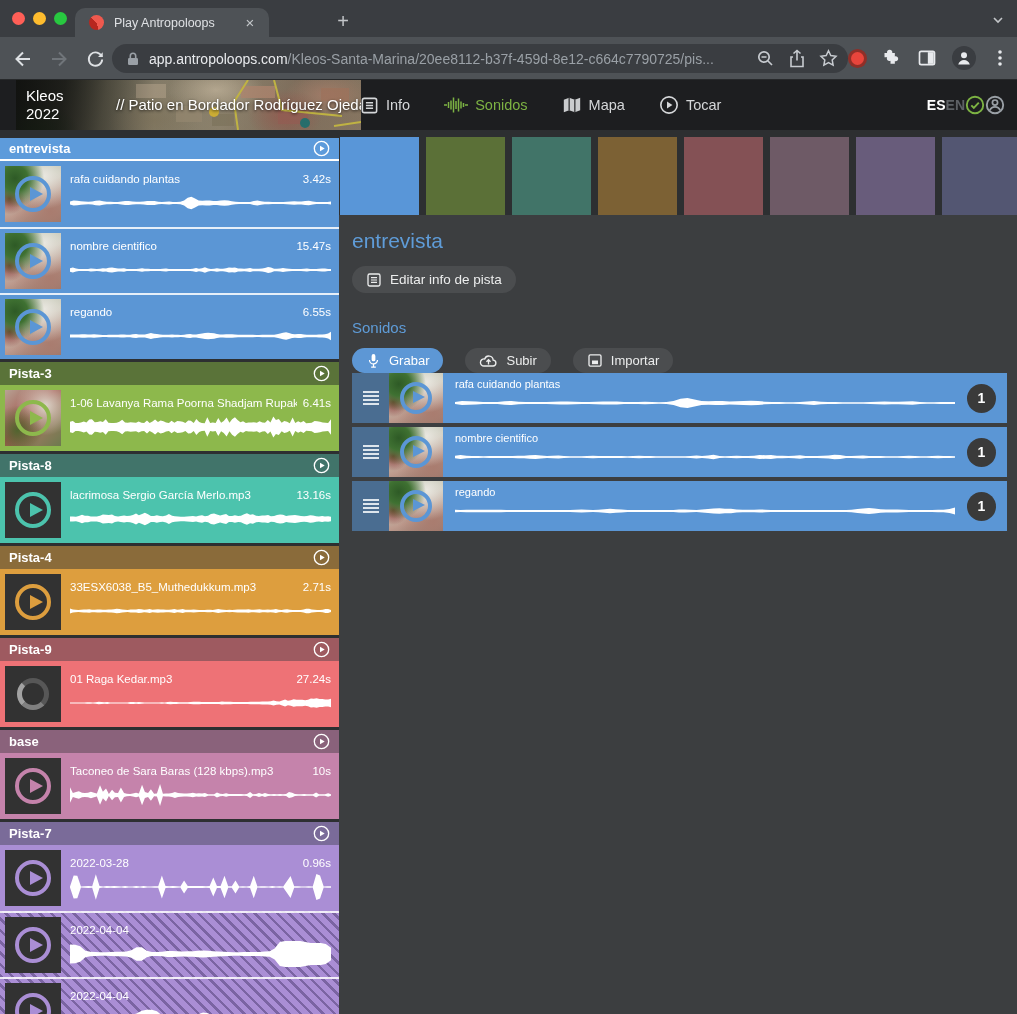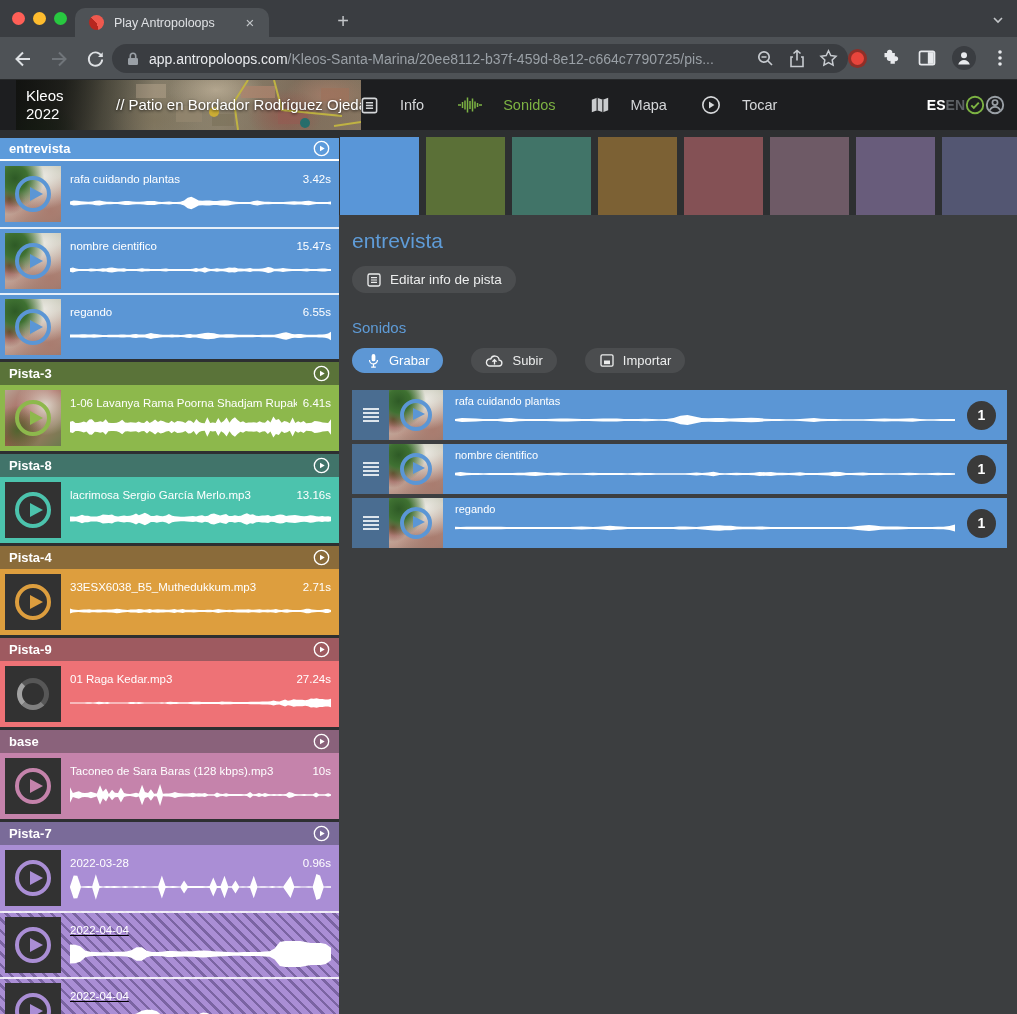--- a/index.html
+++ b/index.html
@@ -40,42 +40,42 @@
       radial-gradient(ellipse 50px 35px at 78% 70%, #a2685a 0%, rgba(162,104,90,0) 75%),
       radial-gradient(ellipse 55px 30px at 90% 30%, #b48a74 0%, rgba(180,138,116,0) 75%),
       radial-gradient(ellipse 60px 40px at 40% 80%, #8e8268 0%, rgba(142,130,104,0) 75%),
       linear-gradient(100deg, #23241f 0%, #35352d 14%, #6f6a58 26%, #948a74 40%, #9c9078 60%, #8d7a66 80%, #96836c 100%); }
   .mapstrip svg { position:absolute; inset:0; }
   .mapshade { position:absolute; inset:0; background:linear-gradient(90deg, rgba(15,16,14,.85) 0%, rgba(15,16,14,.45) 22%, rgba(15,16,14,.12) 40%, rgba(15,16,14,.12) 100%); }
   .kleos { position:absolute; left:10px; top:7px; color:#fff; font-size:15px; line-height:18px; font-weight:500; }
   .crumb { position:absolute; left:100px; top:16px; color:#fff; font-size:15px; white-space:nowrap;
     text-shadow:0 1px 3px rgba(0,0,0,.8); }
   .appnav { position:absolute; left:360px; top:0; height:50px; display:flex; align-items:center; gap:34px; }
-  .navitem { display:flex; align-items:center; gap:21px; color:#d5d7d9; font-size:14.5px; }
+  .navitem { display:flex; align-items:center; gap:7px; color:#d5d7d9; font-size:14.5px; }
   .navitem.active { color:#7db343; }
   .hdr-right { position:absolute; right:12px; top:0; height:50px; display:flex; align-items:center; }
   .lang-es { color:#fff; font-weight:700; font-size:14px; }
   .lang-en { color:#5d6165; font-weight:700; font-size:14px; }
 
   
   .sidebar { position:absolute; top:130px; left:0; width:339px; bottom:0; overflow:hidden; padding-top:8px; }
   .main { position:absolute; top:130px; left:339px; right:0; bottom:0; display:flex; flex-direction:column; }
   .swatches { height:85px; flex:none; background:#2d2f31; display:flex; gap:7px; padding:7px 0 0 1px; overflow:hidden; }
   .swatch { width:79px; height:78px; flex:none; }
   .panel { flex:1; background:#3c3e40; padding:14px 10px 0 13px; }
 
   
   .track { margin-bottom:3px; }
   .track-header { height:23px; background:var(--hdr); display:flex; align-items:center; padding:0 9px; }
   .track.selected .track-header { border-bottom:2px solid #fff; }
   .track-name { color:#fff; font-size:13px; font-weight:600; }
   .track-play { margin-left:auto; display:flex; }
   .sound { height:66px; background:var(--body); display:flex; align-items:center; padding:0 8px 0 5px; }
   .sound + .sound { border-top:2px solid rgba(255,255,255,.85); }
-  .sound.hatched { background-image:repeating-linear-gradient(45deg, rgba(47,32,80,.38) 0 2.5px, rgba(47,32,80,0) 2.5px 8px);text-decoration:underline; }
+  .sound.hatched { background-image:repeating-linear-gradient(45deg, rgba(47,32,80,.38) 0 2.5px, rgba(47,32,80,0) 2.5px 8px); }
   .thumb { width:56px; height:56px; flex:none; position:relative; margin-right:9px; overflow:hidden; }
   .t-dark { background:#323232; }
   .ph-garden { background:
       radial-gradient(circle at 18% 22%, #2e5a26 0%, #3f7132 20%, rgba(63,113,50,0) 46%),
       radial-gradient(circle at 8% 58%, #8a3434 0%, rgba(138,52,52,0) 26%),
       radial-gradient(circle at 70% 18%, #e9e7e0 0%, rgba(233,231,224,0) 55%),
       radial-gradient(circle at 82% 82%, #a97c6f 0%, rgba(169,124,111,0) 60%),
       linear-gradient(160deg, #9aa88a 0%, #c7c3b4 40%, #bd9a8d 70%, #8f7468 100%); }
   .ph-rubble { background:
       radial-gradient(circle at 22% 72%, #51652f 0%, rgba(81,101,47,0) 42%),
@@ -91,21 +91,21 @@
   .sound-line { display:flex; justify-content:space-between; color:#fff; font-size:11.5px; }
   .sound-title { white-space:nowrap; overflow:hidden; margin-right:6px; }
   .wave { display:block; width:100%; height:30px; margin-top:3px; }
 
   
   .panel-title { color:#5f9cd8; font-size:21px; font-weight:500; margin-bottom:13px; }
   .pill { display:inline-flex; align-items:center; gap:8px; height:27px; padding:0 14px; border-radius:14px;
     background:#4b4d4f; color:#eceded; font-size:13.5px; }
   .editbtn { margin-bottom:26px; }
   .sect-label { color:#5f9cd8; font-size:15px; margin-bottom:12px; }
-  .btnrow { display:flex; gap:28px; margin-bottom:17px; }
+  .btnrow { display:flex; gap:22px; }
   .btnrow .pill { height:25px; border-radius:13px; font-size:13px; }
   .pill.primary { background:#5d97d5; color:#fff; }
   .rows { }
   .prow { display:flex; height:50px; margin-bottom:4px; }
   .handle { width:37px; flex:none; background:#4a6d91; display:flex; align-items:center; justify-content:center; }
   .handle-glyph { width:16px; }
   .handle-glyph div { height:2px; background:#dde5ec; margin:2px 0; }
   .prow .thumb { width:54px; height:50px; margin:0; }
   .prow .play-ov { width:32px; height:32px; margin:-16px 0 0 -16px; border-width:4px; }
   .prow .play-ov::after { left:9px; top:5px; border-left-width:12px; border-top-width:6px; border-bottom-width:6px; }

